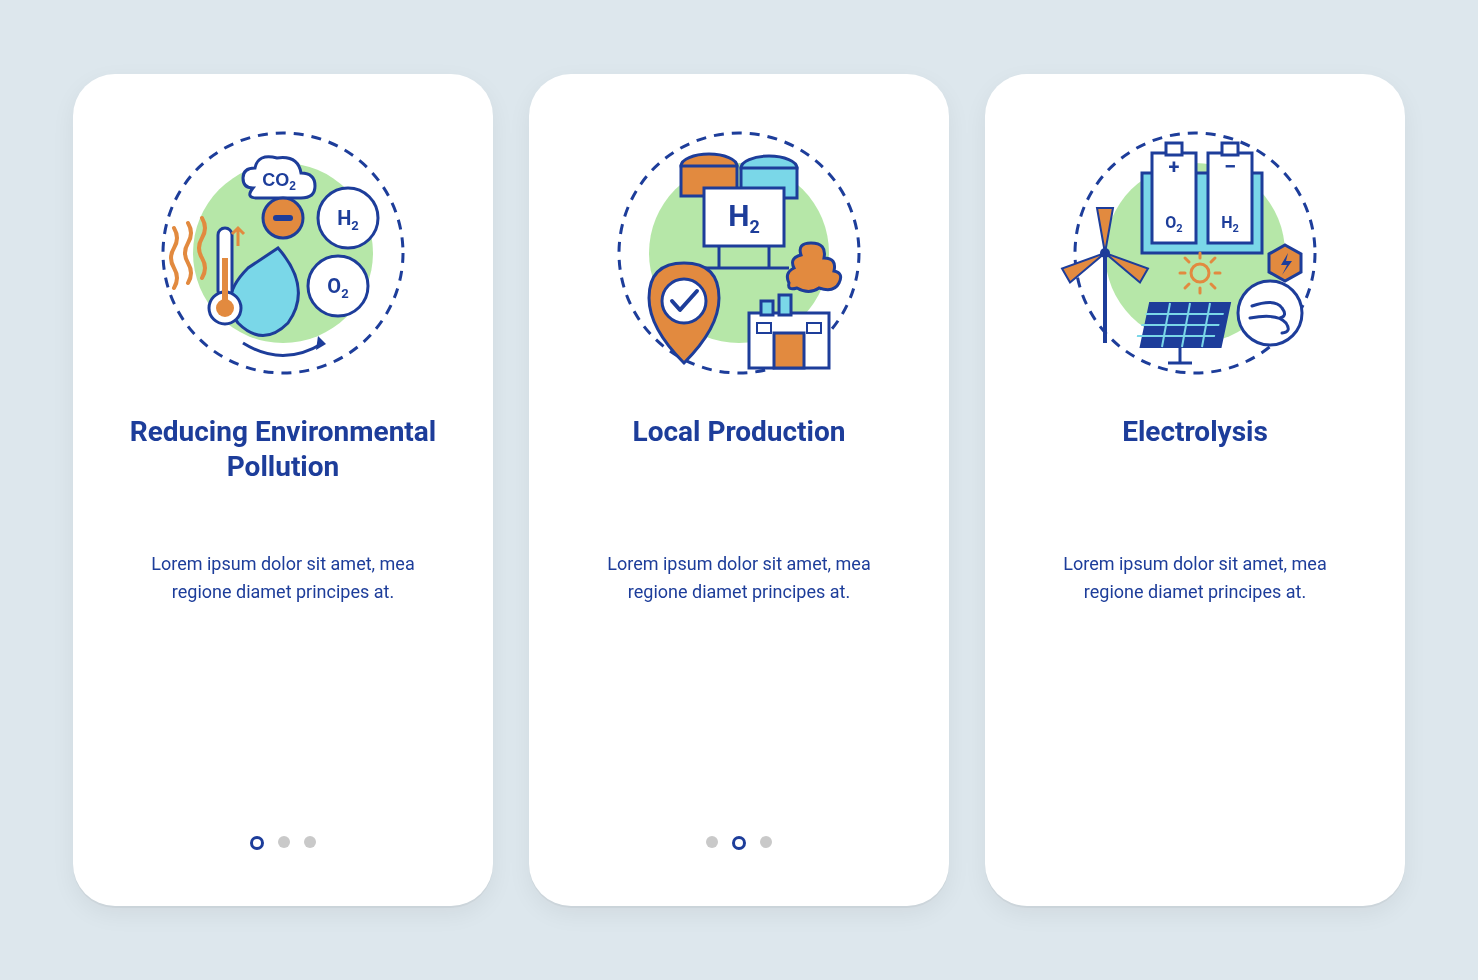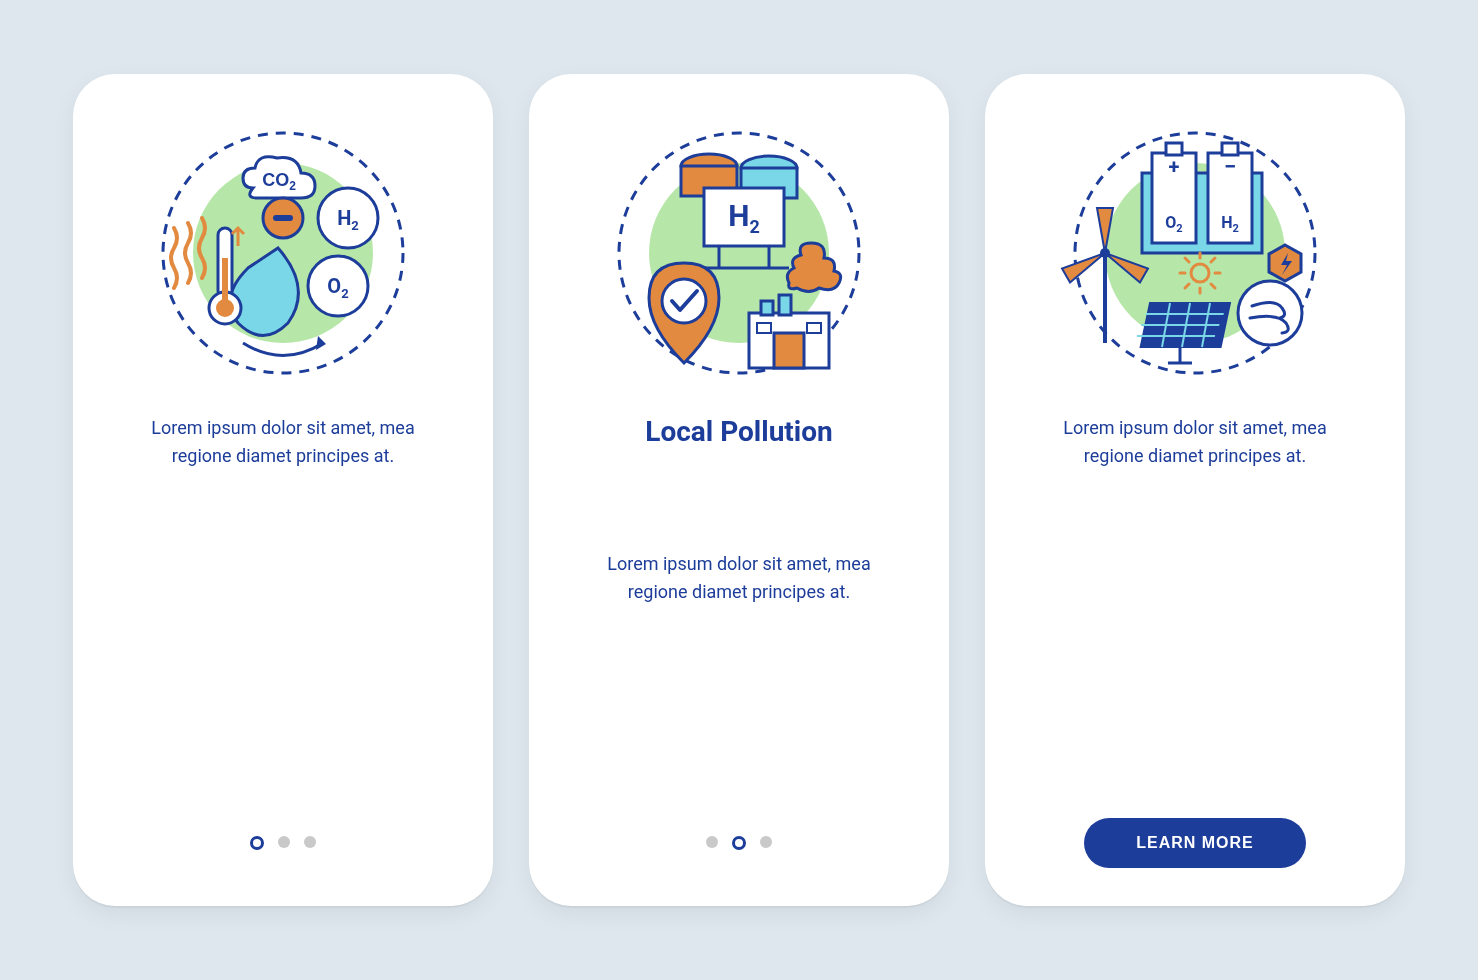--- a/index.html
+++ b/index.html
@@ -120,20 +120,21 @@
       <g stroke="#e28a3f" stroke-width="4" fill="none" stroke-linecap="round">
         <path d="M26 110 Q32 120 26 130 Q20 140 26 150 Q32 160 26 170"></path>
         <path d="M40 105 Q46 115 40 125 Q34 135 40 145 Q46 155 40 165"></path>
         <path d="M54 100 Q60 110 54 120 Q48 130 54 140 Q60 150 54 160"></path>
       </g>
 
       <path d="M95 225 Q135 250 175 225" fill="none" stroke="#1d3d9a" stroke-width="3"></path>
       <path d="M170 218 L178 226 L168 232 Z" fill="#1d3d9a"></path>
     </svg>
   </div>
+  <h2 class="card-title">Reducing Environmental Pollution</h2>
   <p class="card-body">Lorem ipsum dolor sit amet, mea regione diamet principes at.</p>
   <div class="footer">
     <div class="dots">
       <span class="dot active"></span>
       <span class="dot"></span>
       <span class="dot"></span>
     </div>
   </div>
 </div>
 
@@ -165,21 +166,21 @@
         <rect x="12" y="28" width="12" height="14" fill="#7ad7e8" stroke="#1d3d9a" stroke-width="3"></rect>
         <rect x="30" y="22" width="12" height="20" fill="#7ad7e8" stroke="#1d3d9a" stroke-width="3"></rect>
         <rect x="25" y="60" width="30" height="35" fill="#e28a3f" stroke="#1d3d9a" stroke-width="3"></rect>
         <rect x="8" y="50" width="14" height="10" fill="none" stroke="#1d3d9a" stroke-width="2"></rect>
         <rect x="58" y="50" width="14" height="10" fill="none" stroke="#1d3d9a" stroke-width="2"></rect>
 
         <path d="M40 10 Q35 0 45 -5 Q40 -15 52 -18 Q48 -30 62 -30 Q78 -30 75 -15 Q88 -15 85 -2 Q95 0 90 10 Q85 20 70 15 Q60 22 48 15 Q38 18 40 10 Z" fill="#e28a3f" stroke="#1d3d9a" stroke-width="3"></path>
       </g>
     </svg>
   </div>
-  <h2 class="card-title">Local Pollution</h2>
+  <h2 class="card-title">Local Production</h2>
   <p class="card-body">Lorem ipsum dolor sit amet, mea regione diamet principes at.</p>
   <div class="footer">
     <div class="dots">
       <span class="dot"></span>
       <span class="dot active"></span>
       <span class="dot"></span>
     </div>
   </div>
 </div>
 
@@ -242,17 +243,15 @@
         <path d="M192 188 Q215 180 222 190 Q228 198 220 200"></path>
         <path d="M190 200 Q218 195 226 205 Q232 214 222 215"></path>
       </g>
 
       <g transform="translate(225,145)">
         <polygon points="0,-18 16,-9 16,9 0,18 -16,9 -16,-9" fill="#e28a3f" stroke="#1d3d9a" stroke-width="3"></polygon>
         <path d="M3 -10 L-4 2 L2 2 L-3 12 L7 -2 L1 -2 Z" fill="#1d3d9a"></path>
       </g>
     </svg>
   </div>
+  <h2 class="card-title">Electrolysis</h2>
   <p class="card-body">Lorem ipsum dolor sit amet, mea regione diamet principes at.</p>
-  <div class="footer">
-    <button class="cta">LEARN MORE</button>
-  </div>
 </div>
 
 </body></html>

